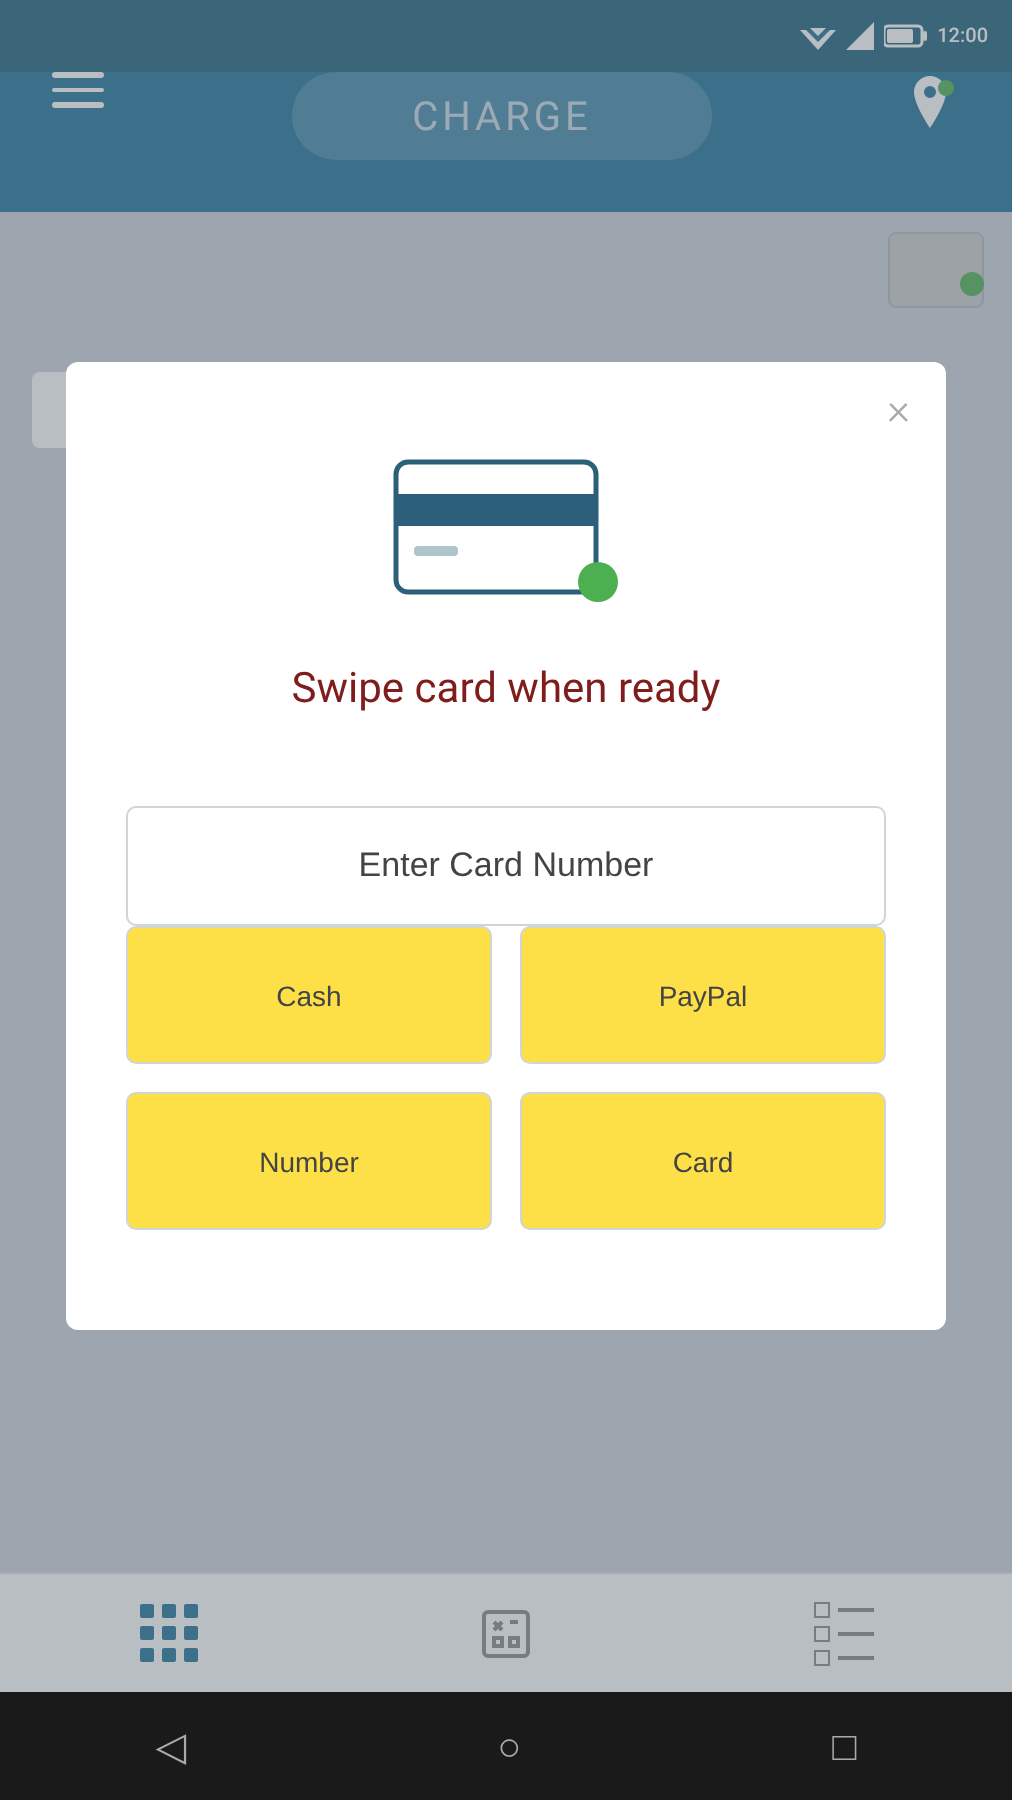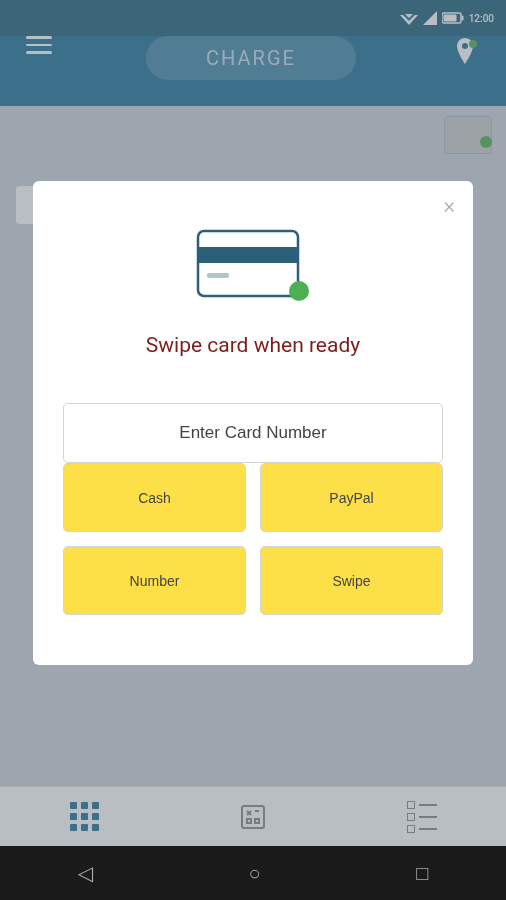--- a/index.html
+++ b/index.html
@@ -397,16 +397,16 @@
 
     <button class="btn-full">Enter Card Number</button>
 
     <div class="btn-half-row">
       <button class="btn-half">Cash</button>
       <button class="btn-half">PayPal</button>
     </div>
 
     <div class="btn-half-row">
       <button class="btn-half">Number</button>
-      <button class="btn-half">Swipe</button>
+      <button class="btn-half">Card</button>
     </div>
   </div>
 </div>
 
 </body></html>

